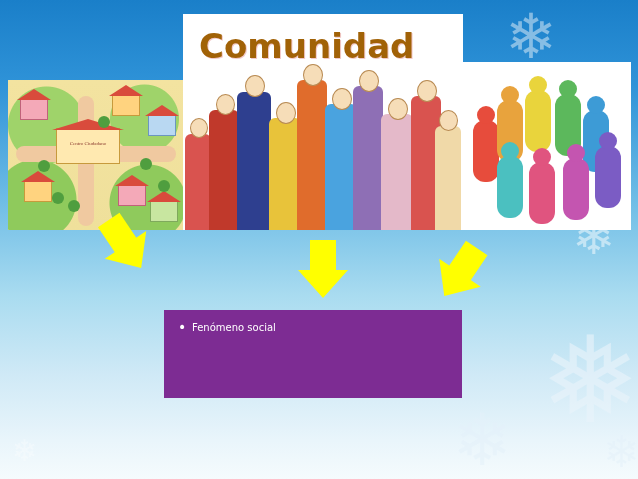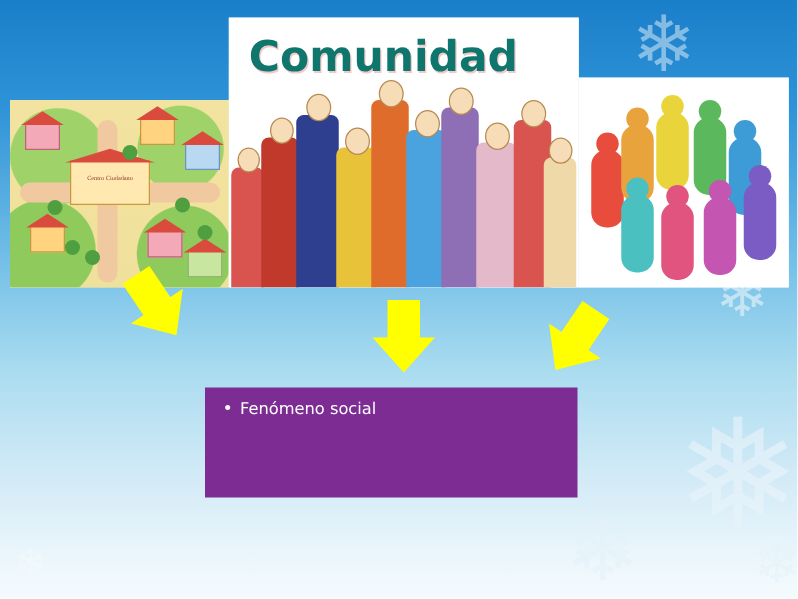--- a/index.html
+++ b/index.html
@@ -94,21 +94,21 @@
   .t5 { left:30px; top:80px; }  .t6 { left:150px; top:100px; }
 
   
   .crowd-bg { position:absolute; left:0; top:0; width:100%; height:100%; background:#ffffff; }
   .crowd-title {
     position: absolute;
     left: 16px; top: 12px;
     font-family: "DejaVu Sans", sans-serif;
     font-weight: bold;
     font-size: 34px;
-    color: #0f766e;
+    color: #a16207;
     letter-spacing: 0px;
     text-shadow: 1px 1px 0 #f2c9c9;
   }
   .crowd-figs { position:absolute; left:0; top:56px; width:100%; height:160px; }
   .fig { position:absolute; bottom:0; border-radius:6px 6px 0 0; }
   .head { position:absolute; border-radius:50%; background:#f6ddb8; border:1px solid #b88a52; }
 
   
   .ring-bg { position:absolute; left:0; top:0; width:100%; height:100%; background:#ffffff; }
   .person { position:absolute; width:26px; height:62px; border-radius:12px; }
@@ -140,21 +140,21 @@
     background: #7d2c93;
     padding: 8px 10px 0 12px;
     box-sizing: border-box;
   }
   .textbox ul {
     margin: 0; padding: 0; list-style: none;
   }
   .textbox li {
     color: #ffffff;
     font-family: "DejaVu Sans", sans-serif;
-    font-size: 13px;
+    font-size: 10px;
     line-height: 19px;
     padding-left: 16px;
     position: relative;
     margin-bottom: 1px;
   }
   .textbox li::before {
     content: "\2022";
     position: absolute;
     left: 2px; top: 0;
     color: #ffffff;

